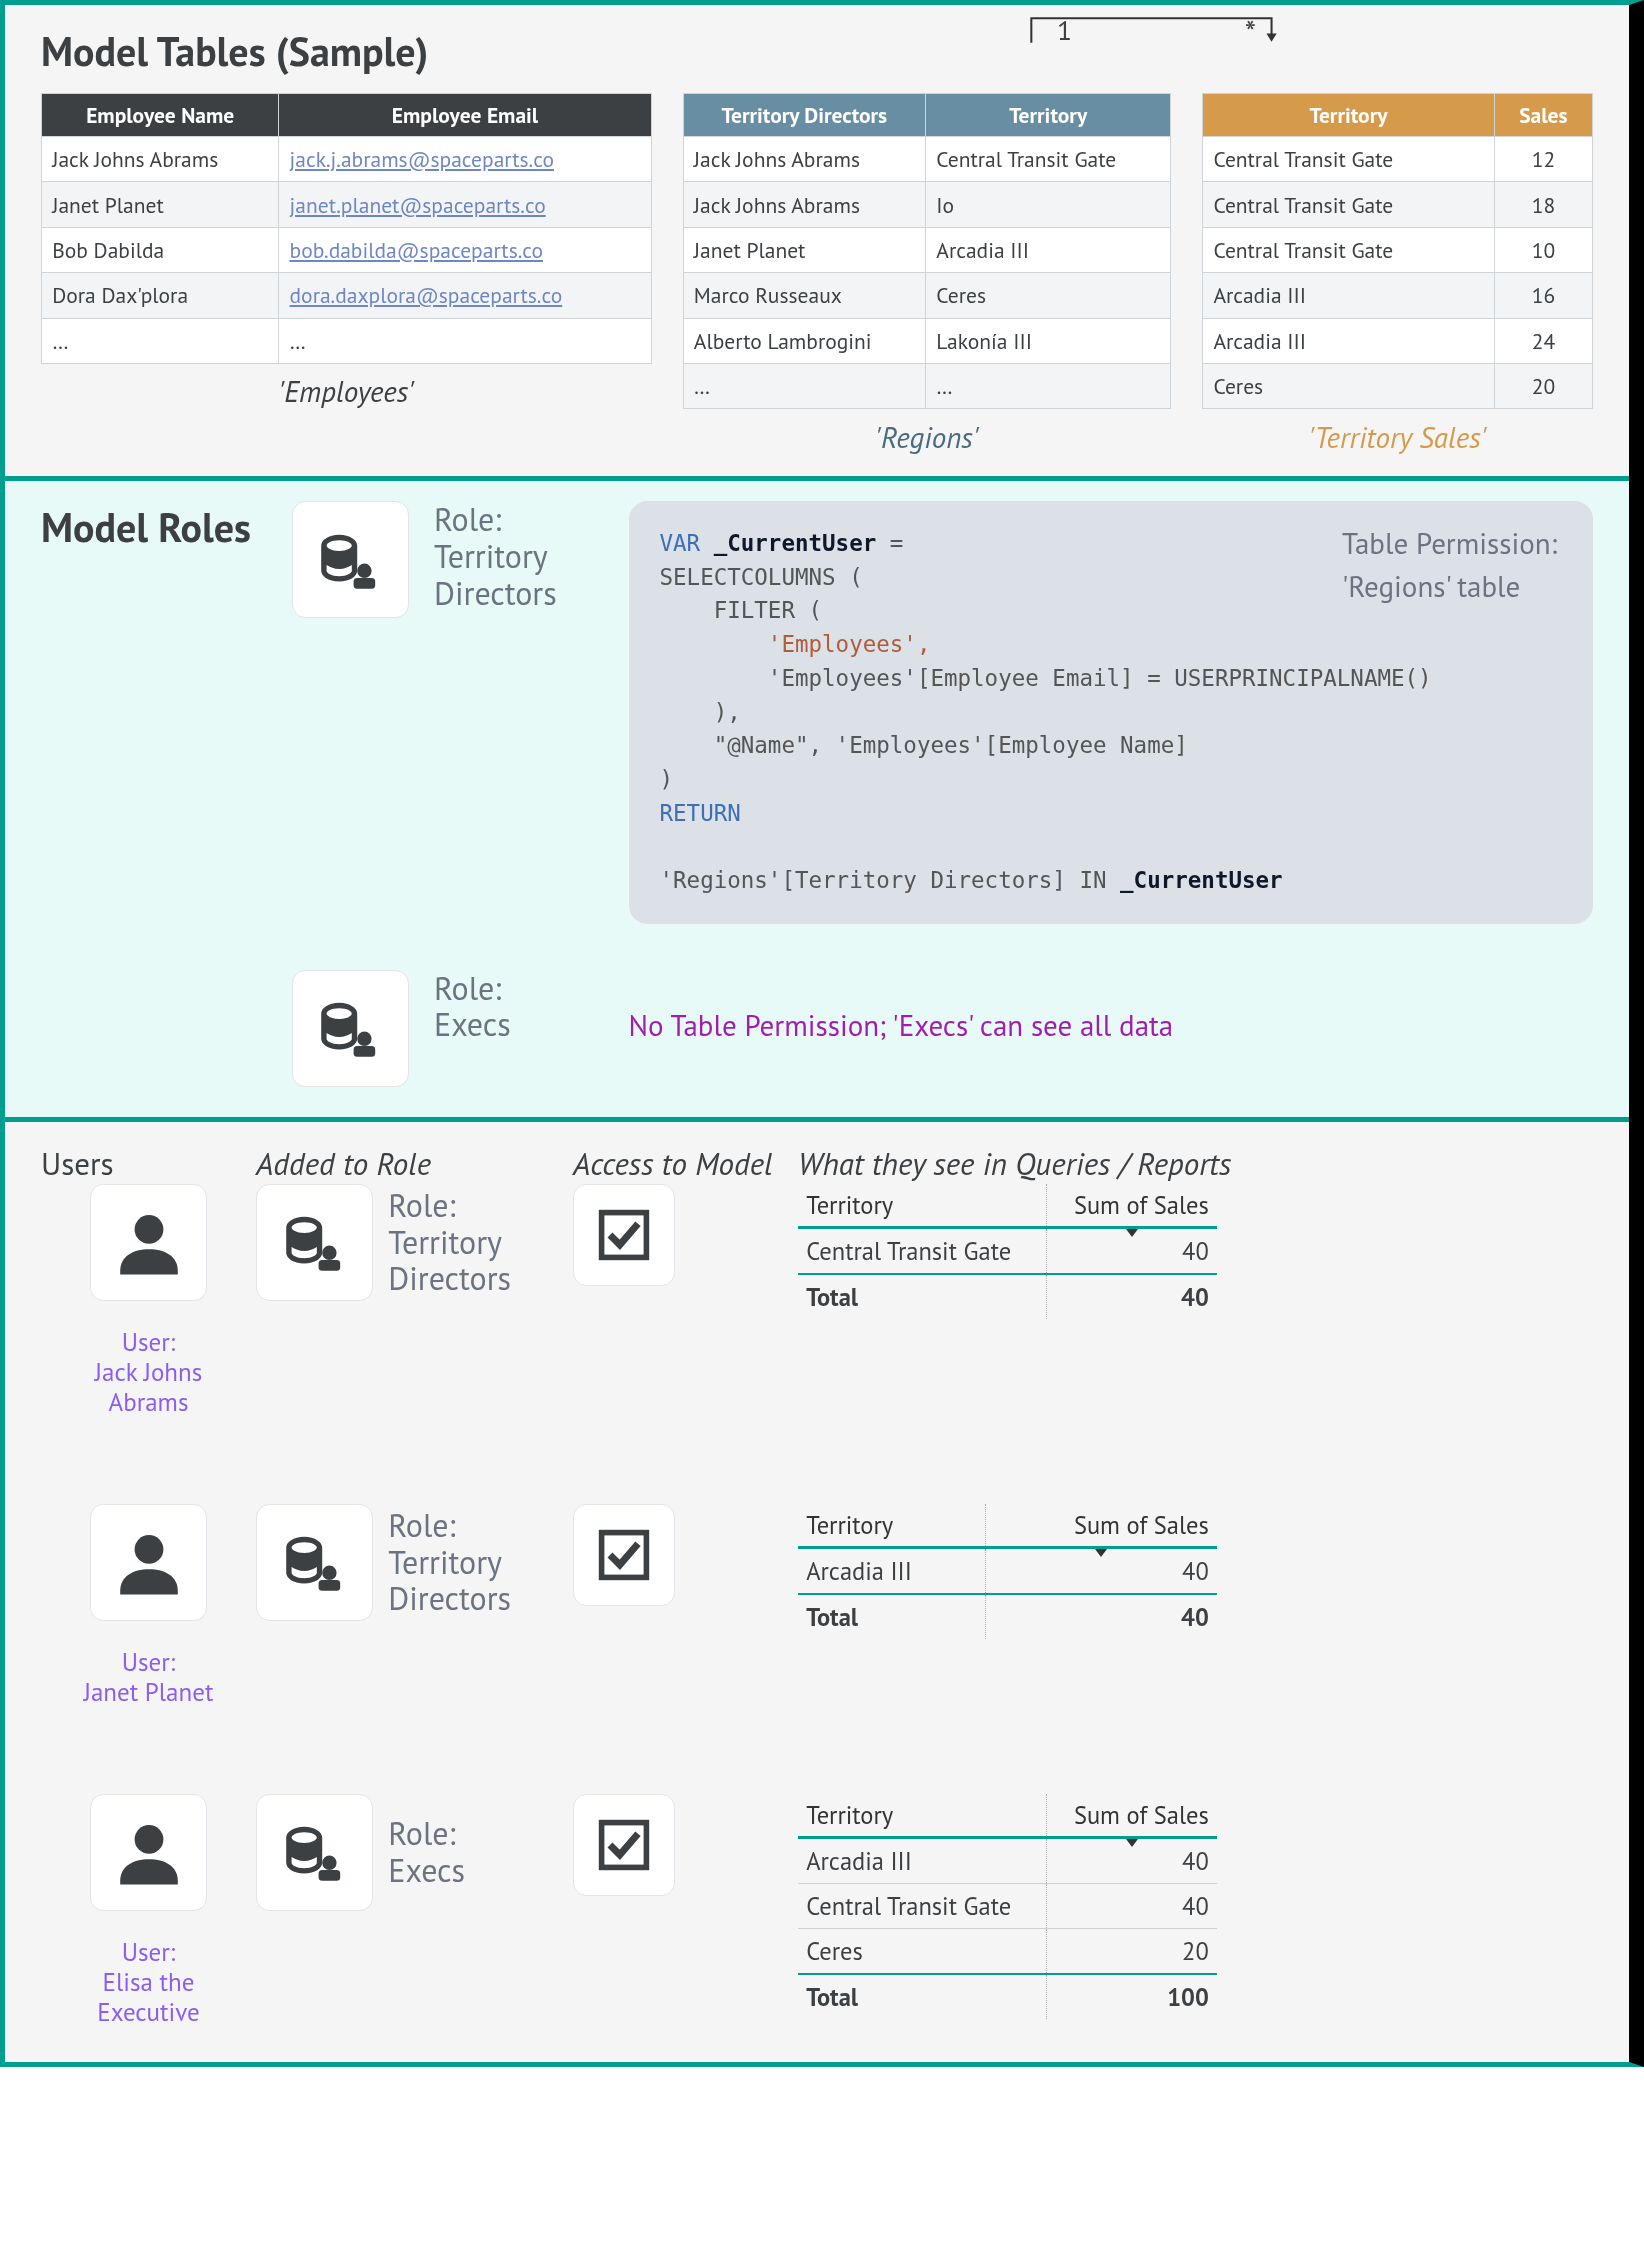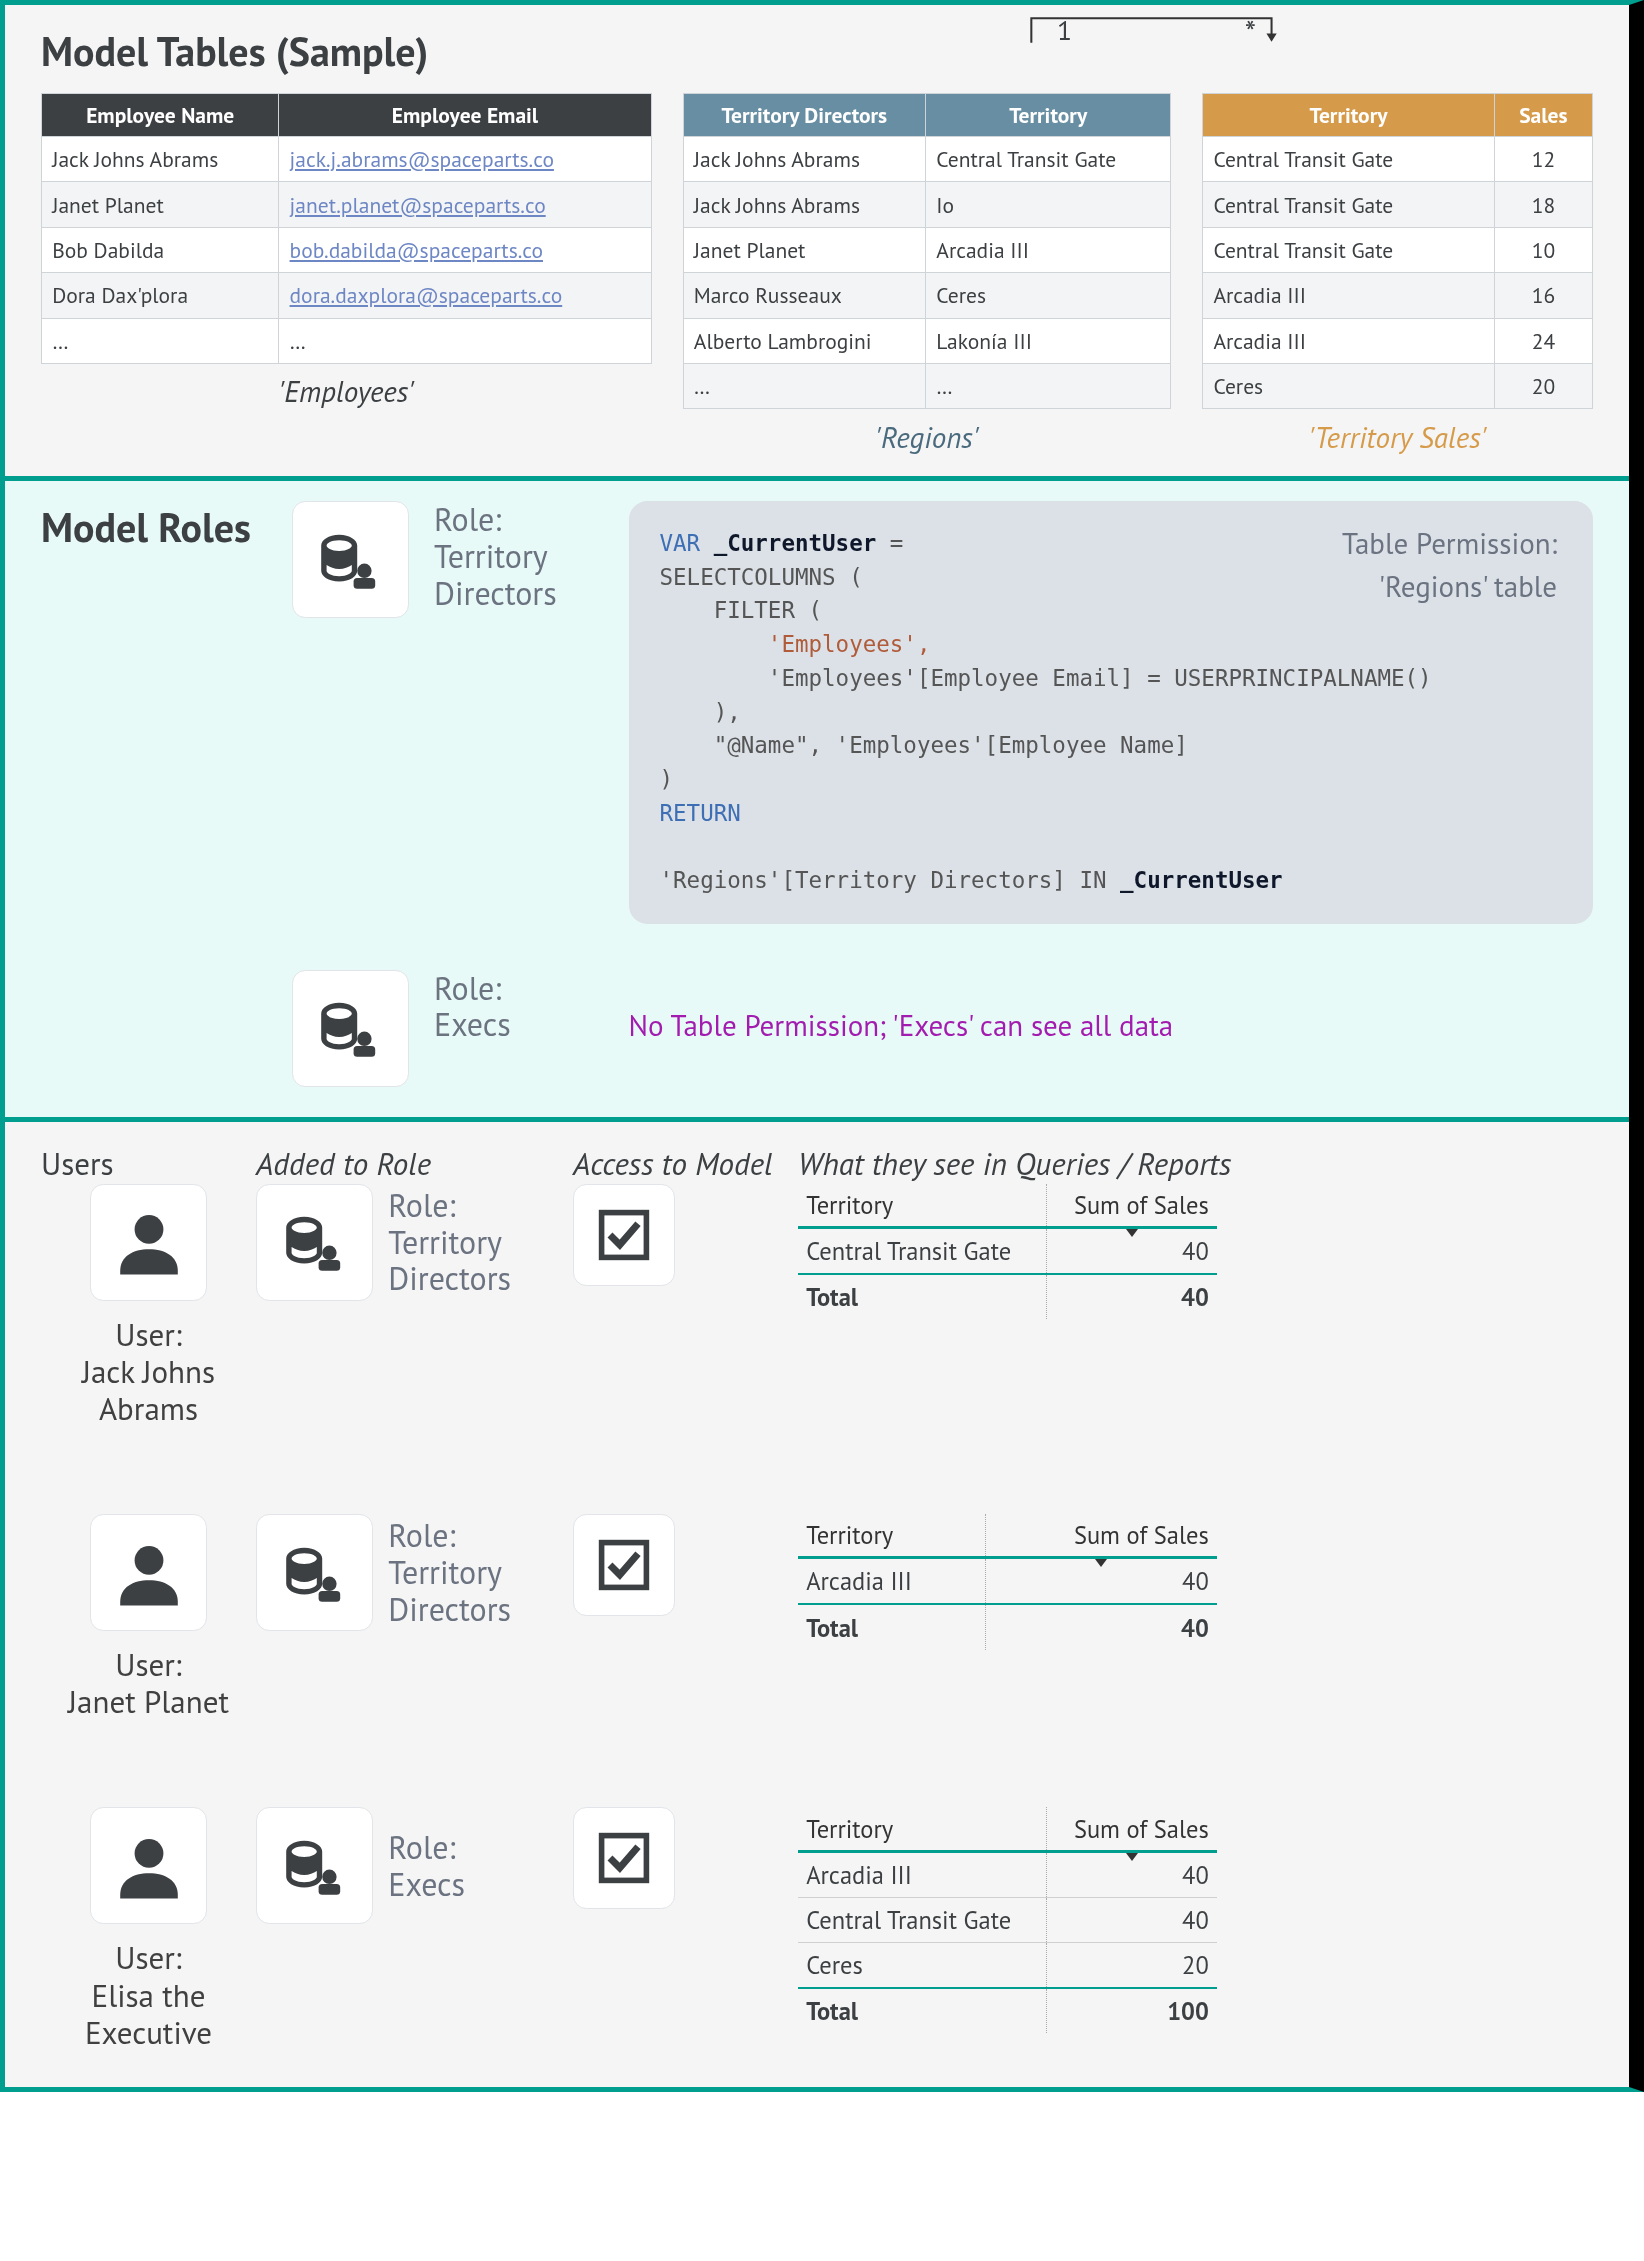--- a/index.html
+++ b/index.html
@@ -48,30 +48,30 @@
   .role-row{display:flex;align-items:flex-start;gap:25.5px;margin-bottom:46px}
   .role-row:last-child{margin-bottom:10.2px}
   .icon-card{width:117px;height:117px;background:#fff;border:1px solid #e1e4e8;border-radius:13.3px;display:flex;align-items:center;justify-content:center;flex:none}
   .role-label{font-size:32px;line-height:1.15;color:#6b7280;width:169px;flex:none}
   .perm-note{font-size:29px;color:#a21caf;flex:1;padding-top:36px}
   .code-box{background:var(--code-bg);border-radius:18.4px;padding:25.5px 31px;font-family:ui-monospace,Consolas,monospace;font-size:22.5px;line-height:1.5;color:#555;position:relative;flex:1}
   .code-box pre{margin:0;white-space:pre}
   .kw{color:#3e6fb5}
   .hi{color:#0f172a;font-weight:600}
   .str{color:#b05c3a}
-  .perm-title{position:absolute;top:20.4px;right:36px;font-family:var(--font);font-size:29px;color:#6b7280;text-align:right}
+  .perm-title{position:absolute;top:20.4px;right:36px;font-family:var(--font);font-size:29px;color:#6b7280;text-align:left}
   
   .users-panel{background:var(--grey-bg);border-top:5.1px solid var(--teal)}
   .users-head{display:flex;align-items:center;font-style:italic;font-size:31px;color:var(--dark);}
   .users-head .h1{font-style:normal}
   .users-head div{display:flex;align-items:flex-end}
   .user-row{display:flex;align-items:flex-start;margin-bottom:87px}
   .user-row:last-child{margin-bottom:15.3px}
   .user-col{width:215px;flex:none;display:flex;flex-direction:column;align-items:center;text-align:center}
-  .user-caption{font-size:31px;color:#404040;line-height:1.2;margin-top:15px}
+  .user-caption{font-size:25px;color:#8b5cf6;line-height:1.2;margin-top:26px}
   .role-col{width:317px;flex:none;display:flex;align-items:center;gap:15.3px}
   .access-col{width:225px;flex:none;display:flex;align-items:center;justify-content:flex-start}
   .check-card{width:102px;height:102px;background:#fff;border:1px solid #e1e4e8;border-radius:13.3px;display:flex;align-items:center;justify-content:center}
   .report-col{flex:1}
   
   .report{width:419px;border-collapse:collapse;font-size:24.5px}
   .report th{border-bottom:3.1px solid var(--teal);font-weight:400;text-align:left;padding:5.1px 8.2px;color:#333}
   .report th.last{text-align:right;position:relative}
   .report th.last::after{content:"";position:absolute;bottom:-11.2px;left:50%;transform:translateX(-50%);border-left:6.1px solid transparent;border-right:6.1px solid transparent;border-top:8.2px solid #333}
   .report td{padding:6.1px 8.2px;border-top:0.5px solid #d0d0d0}

